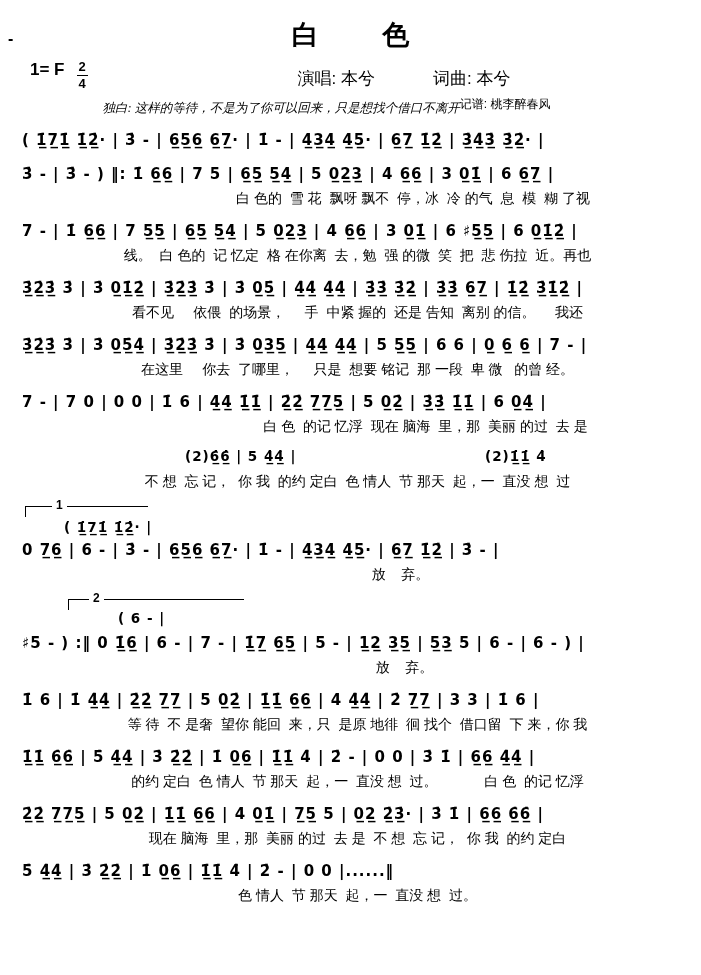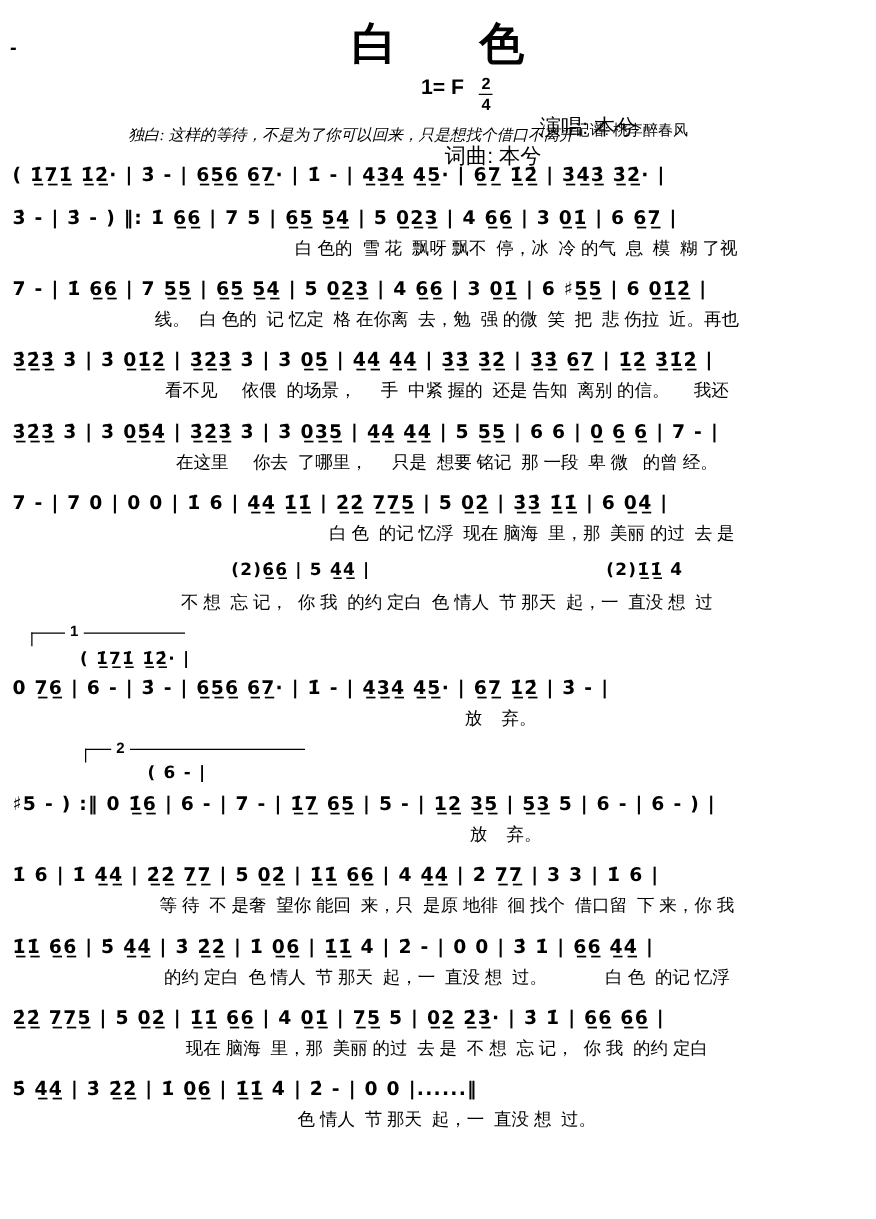--- a/index.html
+++ b/index.html
@@ -10,29 +10,28 @@
     font-family:"Liberation Sans",sans-serif;
     overflow:hidden;
   }
   .margin-dash{
     position:absolute;left:8px;top:30px;
     font-weight:bold;font-size:16px;
   }
   .title{
     margin:14px 0 0 0;
     text-align:center;
-    font-size:36px;font-weight:bold;
+    font-size:27px;font-weight:bold;
     letter-spacing:28px;text-indent:28px;
     line-height:42px;
   }
   .meta-row{
-    display:flex;align-items:center;
+    display:flex;align-items:flex-end;
     margin-top:4px;padding-left:30px;
     height:30px;
-    flex-direction:column;
   }
   .key-sig{font-weight:bold;font-size:17px;display:flex;align-items:flex-start;}
   .ts{display:inline-flex;flex-direction:column;align-items:center;margin-left:12px;line-height:1;}
   .ts .num{font-size:13px;font-weight:bold;}
   .ts .bar{width:11px;border-top:1.6px solid #000;margin:1.5px 0;}
   .singer{margin-left:210px;font-size:17px;white-space:pre;}
   .composer{margin-left:58px;font-size:17px;white-space:pre;}
   .meta-row2{
     display:flex;justify-content:center;
     margin-top:6px;padding:0 58px 0 10px;
@@ -40,21 +39,21 @@
   .monologue{
     font-family:"Liberation Serif",serif;font-style:italic;
     font-size:12.5px;padding-top:4px;
   }
   .notator{font-size:12px;white-space:pre;}
   .sys{margin-top:12px;}
   .notes{
     font-family:"DejaVu Sans",sans-serif;
     font-weight:bold;font-size:15px;line-height:22px;
     letter-spacing:1px;white-space:pre;
-    padding-left:10px;
+    padding-left:22px;
   }
   .lyrics{
     font-size:14px;line-height:20px;margin-top:3px;
     white-space:pre;padding-left:14px;text-align:center;
   }
   .lp125{padding-left:125px;}
   .lp150{padding-left:150px;}
   .lp100{padding-left:100px;}
   .lp108{padding-left:108px;}
   .indent24{}

